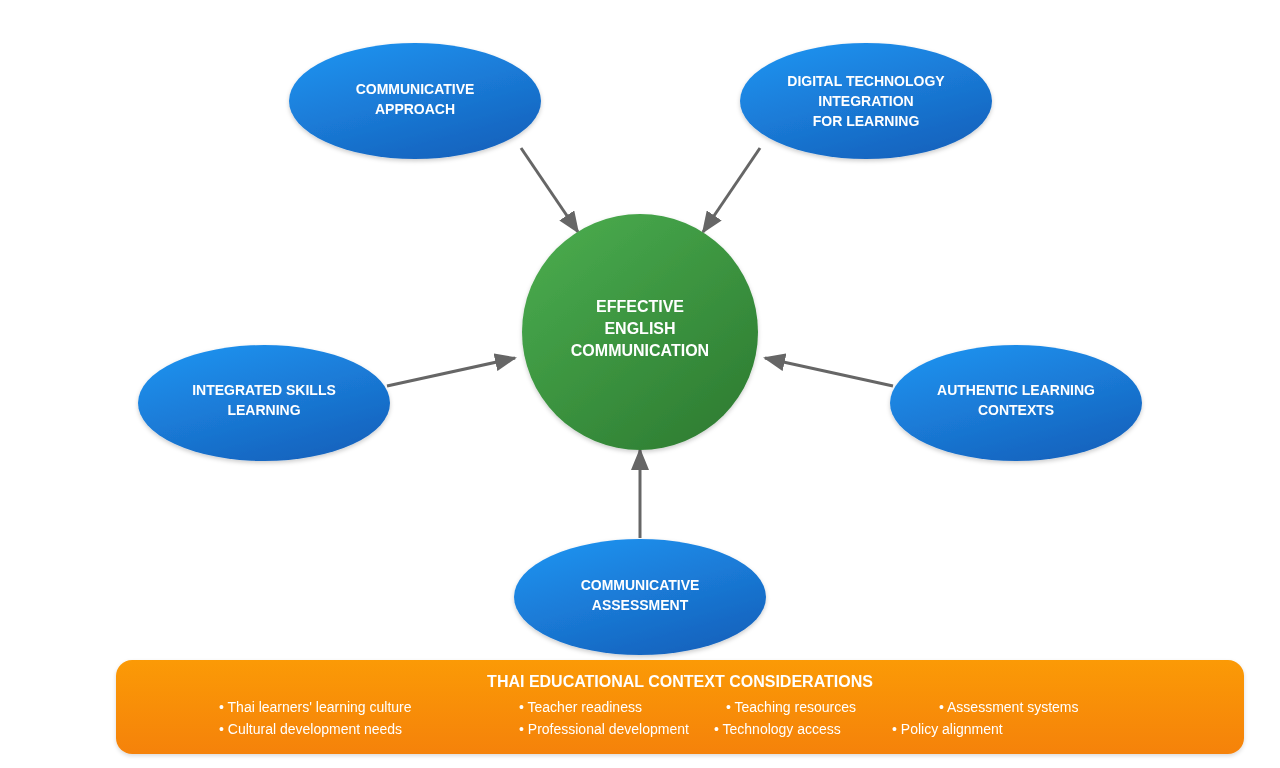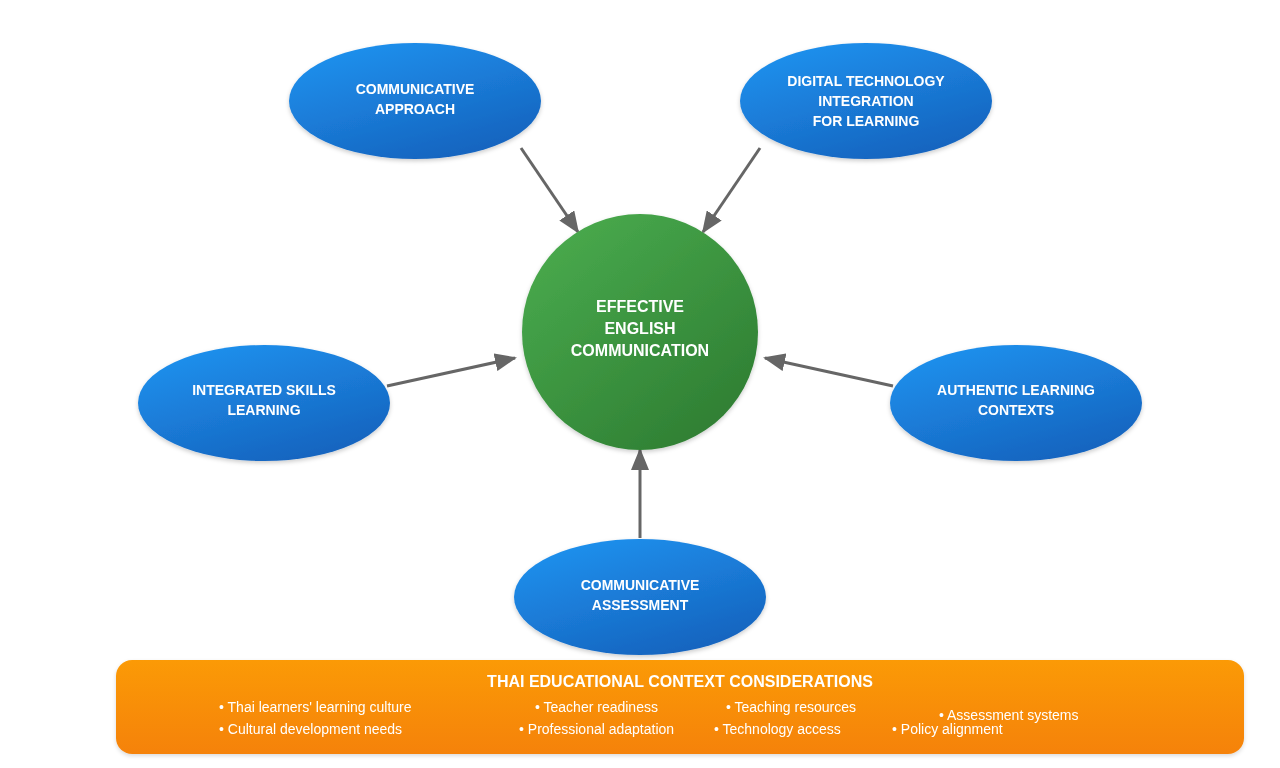--- a/index.html
+++ b/index.html
@@ -93,19 +93,19 @@
     <marker id="bigArrow" markerWidth="22" markerHeight="18" refX="20" refY="9" orient="auto" markerUnits="userSpaceOnUse" viewBox="0 0 22 18">
       <path d="M0,0 L22,9 L0,18 z" fill="#666666"></path>
     </marker>
   </defs>
 </svg>
 
 <div class="context-box">
   <div class="context-title">THAI EDUCATIONAL CONTEXT CONSIDERATIONS</div>
   <span class="context-item" style="left:103px; top:39px;">• Thai learners' learning culture</span>
   <span class="context-item" style="left:103px; top:61px;">• Cultural development needs</span>
-  <span class="context-item" style="left:403px; top:39px;margin-left:16px;">• Teacher readiness</span>
-  <span class="context-item" style="left:403px; top:61px;">• Professional adaptation</span>
+  <span class="context-item" style="left:403px; top:39px;">• Teacher readiness</span>
+  <span class="context-item" style="left:403px; top:61px;">• Professional development</span>
   <span class="context-item" style="left:598px; top:39px;margin-left:12px;">• Teaching resources</span>
   <span class="context-item" style="left:598px; top:61px;">• Technology access</span>
-  <span class="context-item" style="left:823px; top:47px;">• Assessment systems</span>
+  <span class="context-item" style="left:823px; top:39px;">• Assessment systems</span>
   <span class="context-item" style="left:776px; top:61px;">• Policy alignment</span>
 </div>
 
 </body></html>

